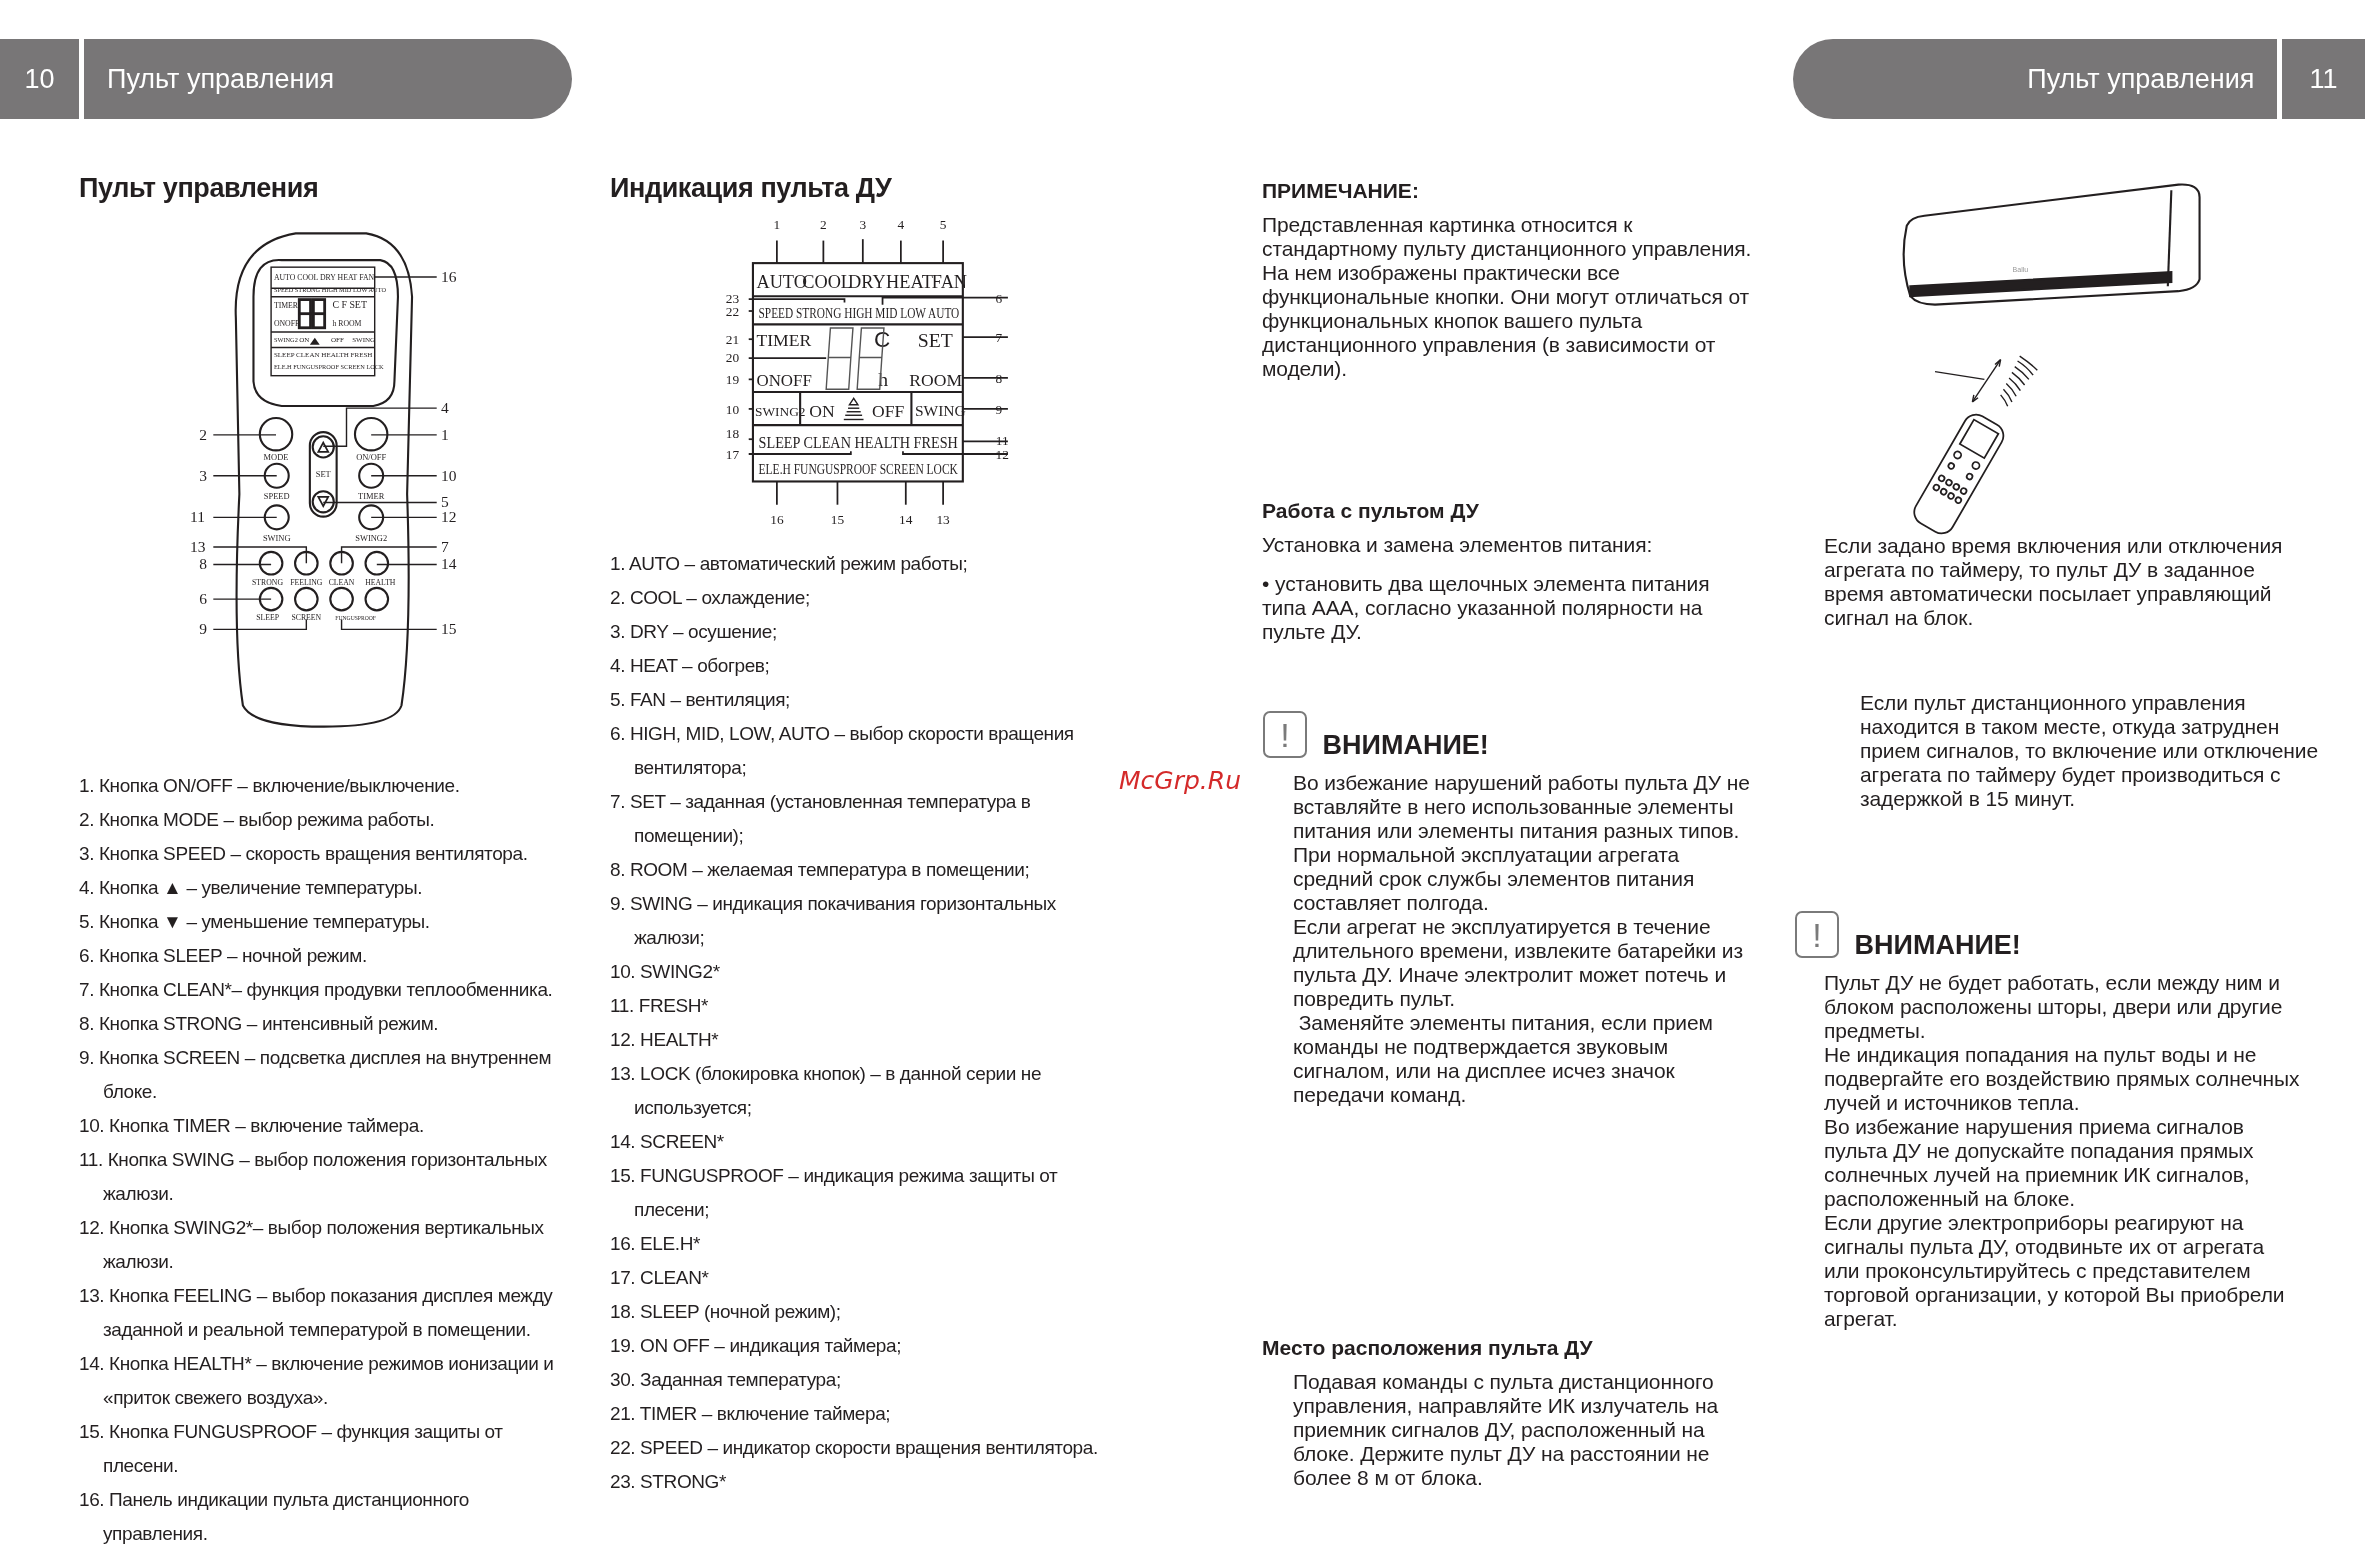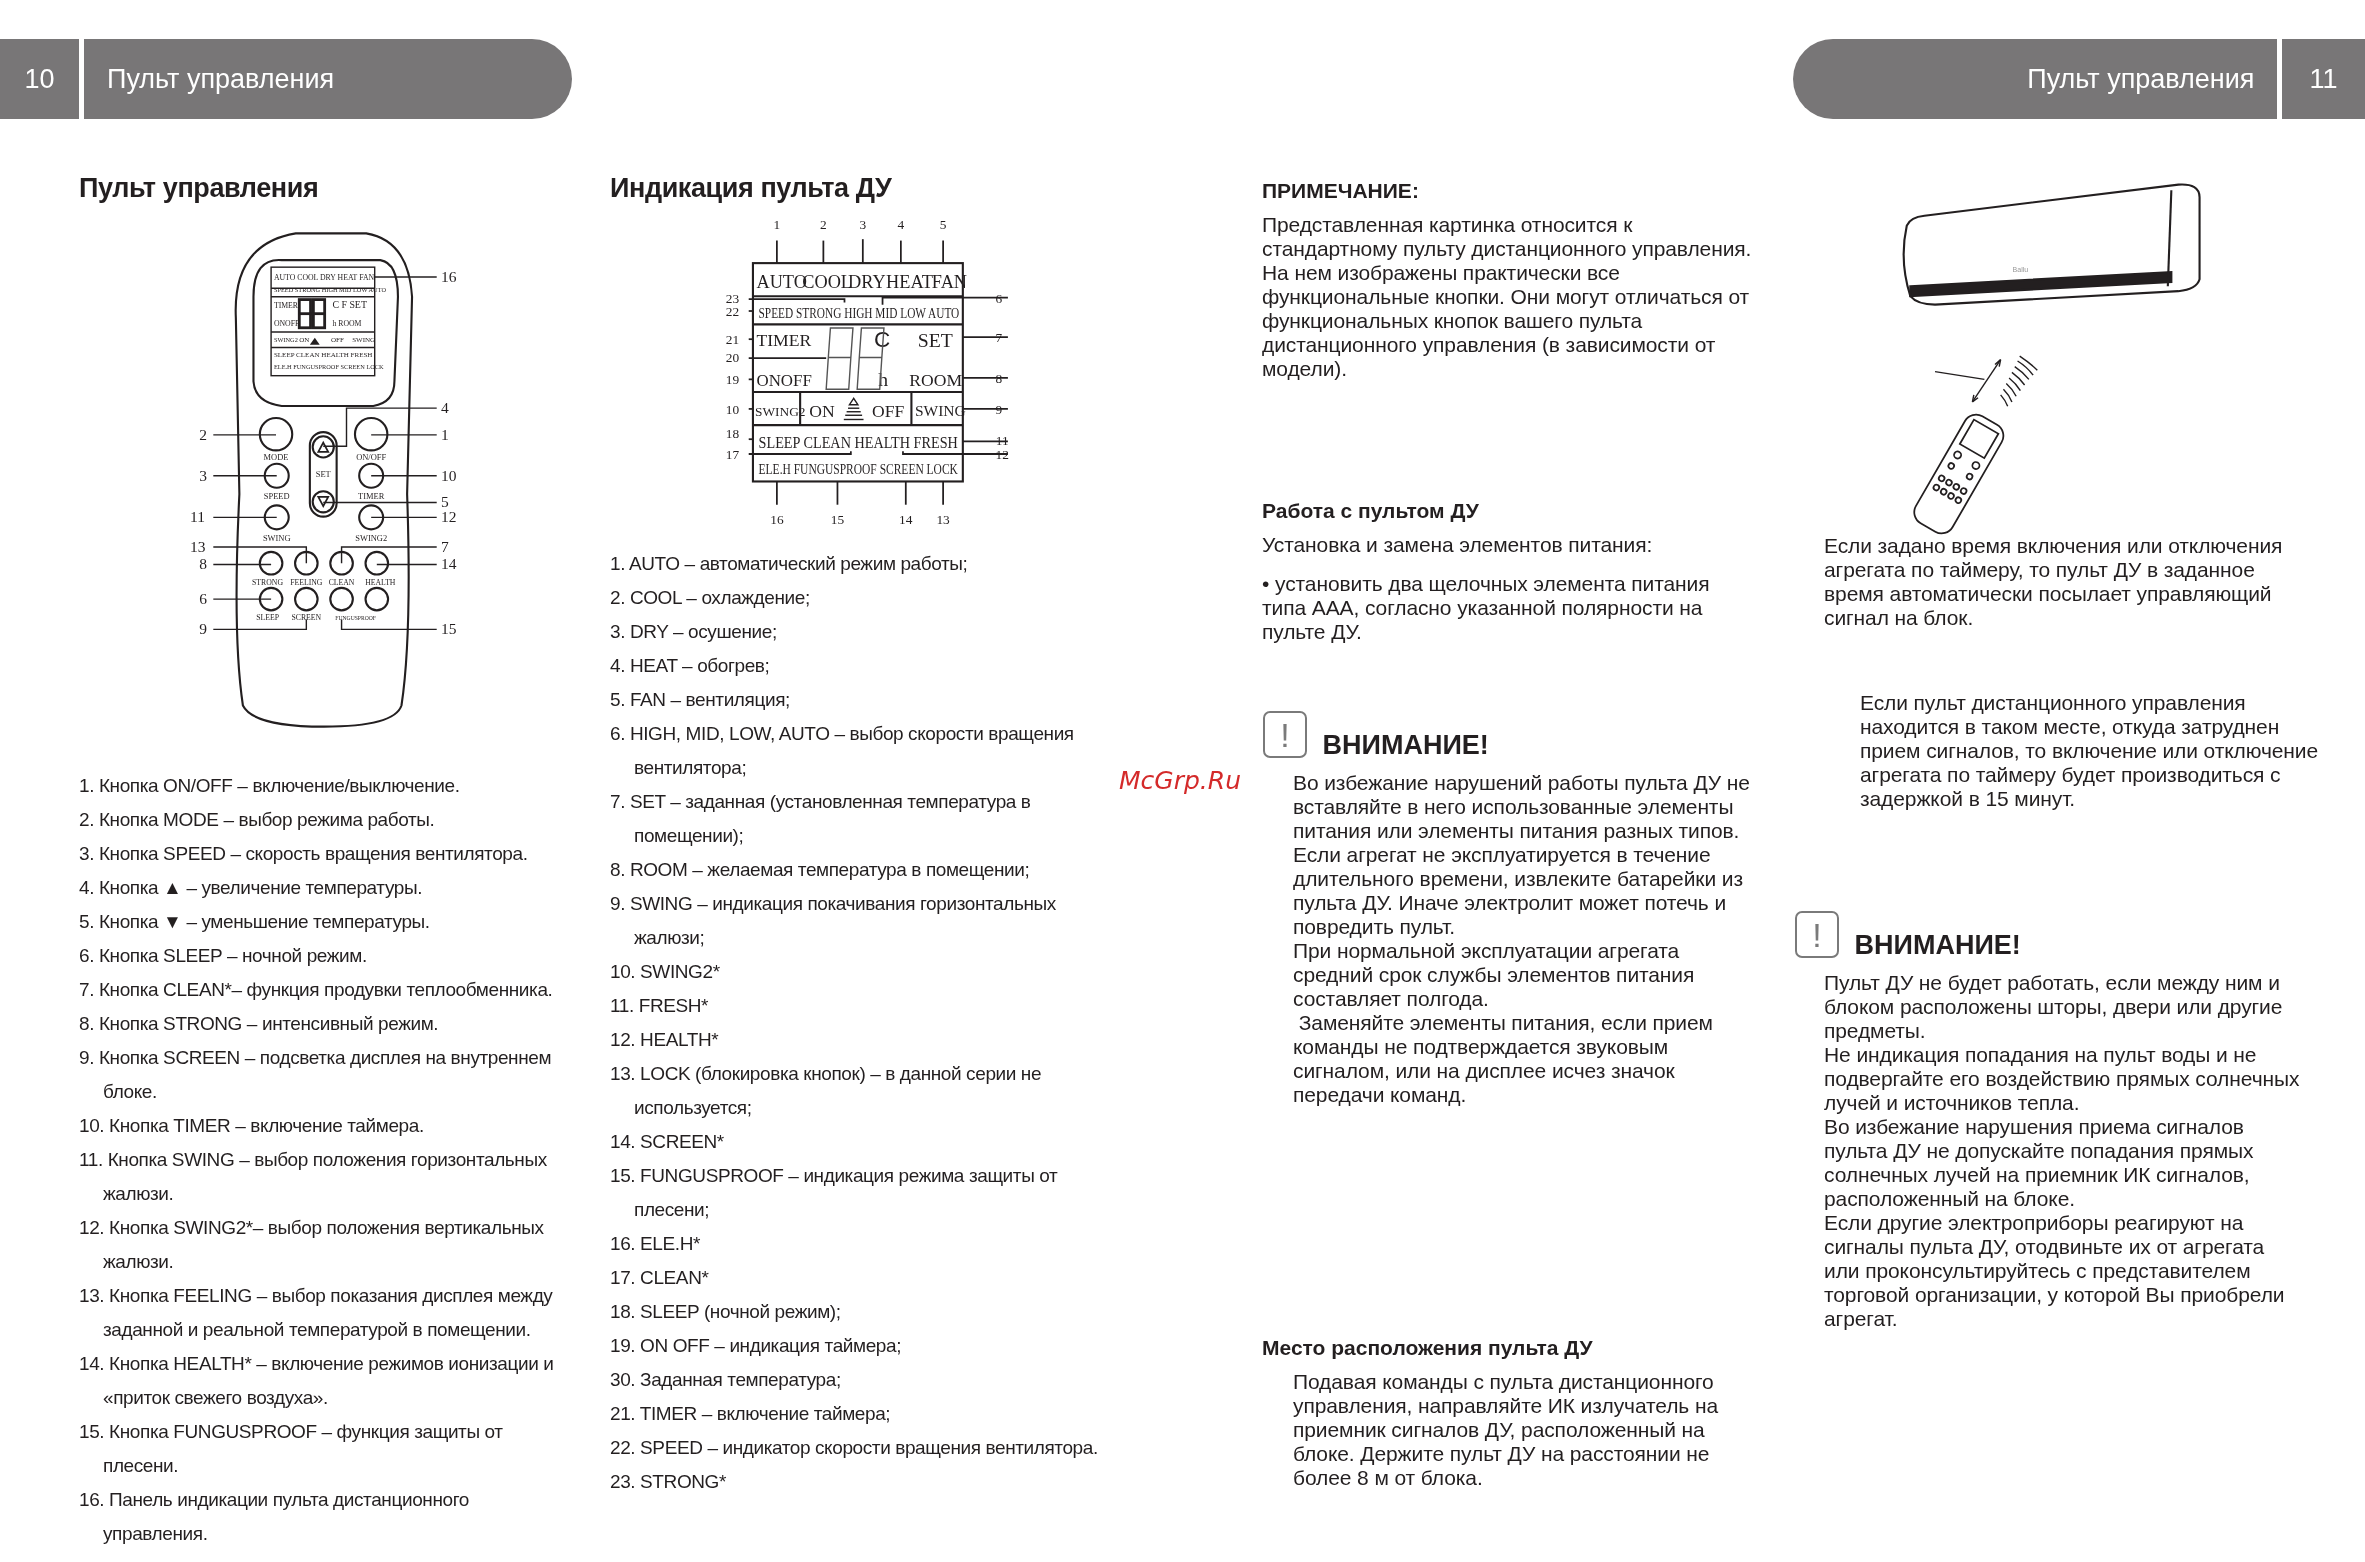--- a/index.html
+++ b/index.html
@@ -289,22 +289,22 @@
 <div class="h3" style="left:1262px;top:499px;">Работа с пультом ДУ</div>
 <p class="para" style="left:1262px;top:533px;width:493px;">Установка и замена элементов питания:</p>
 <p class="para" style="left:1262px;top:572px;width:493px;">• установить два щелочных элемента питания типа ААА, согласно указанной полярности на пульте ДУ.</p>
 
 <div class="warn" style="left:1263px;top:711px;">
   <div class="warn-box">!</div>
   <div class="warn-title">ВНИМАНИЕ!</div>
 </div>
 <div style="position:absolute;left:1293px;top:771px;width:465px;">
   <p class="para" style="position:static;">Во избежание нарушений работы пульта ДУ не вставляйте в него использованные элементы питания или элементы питания разных типов.</p>
+  <p class="para" style="position:static;">При нормальной эксплуатации агрегата средний срок службы элементов питания составляет полгода.</p>
   <p class="para" style="position:static;">Если агрегат не эксплуатируется в течение длительного времени, извлеките батарейки из пульта ДУ. Иначе электролит может потечь и повредить пульт.</p>
-  <p class="para" style="position:static;">При нормальной эксплуатации агрегата средний срок службы элементов питания составляет полгода.</p>
   <p class="para" style="position:static;white-space:pre-wrap;"> Заменяйте элементы питания, если прием команды не подтверждается звуковым сигналом, или на дисплее исчез значок передачи команд.</p>
 </div>
 
 <div class="h3" style="left:1262px;top:1336px;text-align:right;">Место расположения пульта ДУ</div>
 <p class="para" style="left:1293px;top:1370px;width:465px;">Подавая команды с пульта дистанционного управления, направляйте ИК излучатель на приемник сигналов ДУ, расположенный на блоке. Держите пульт ДУ на расстоянии не более 8 м от блока.</p>
 
 <svg style="position:absolute;left:1868px;top:155px;" width="388" height="381" viewBox="0 0 550 540">
   <g fill="none" stroke="#231f20" stroke-width="3">
     <path d="M55,100 Q60,88 80,86 L440,42 Q470,40 470,60 L470,176 Q466,190 440,193 L95,212 Q70,212 60,200 Q44,150 55,100 Z"></path>
     <path d="M60,186 L430,166 L430,180 L60,200 Z" fill="#231f20"></path>

